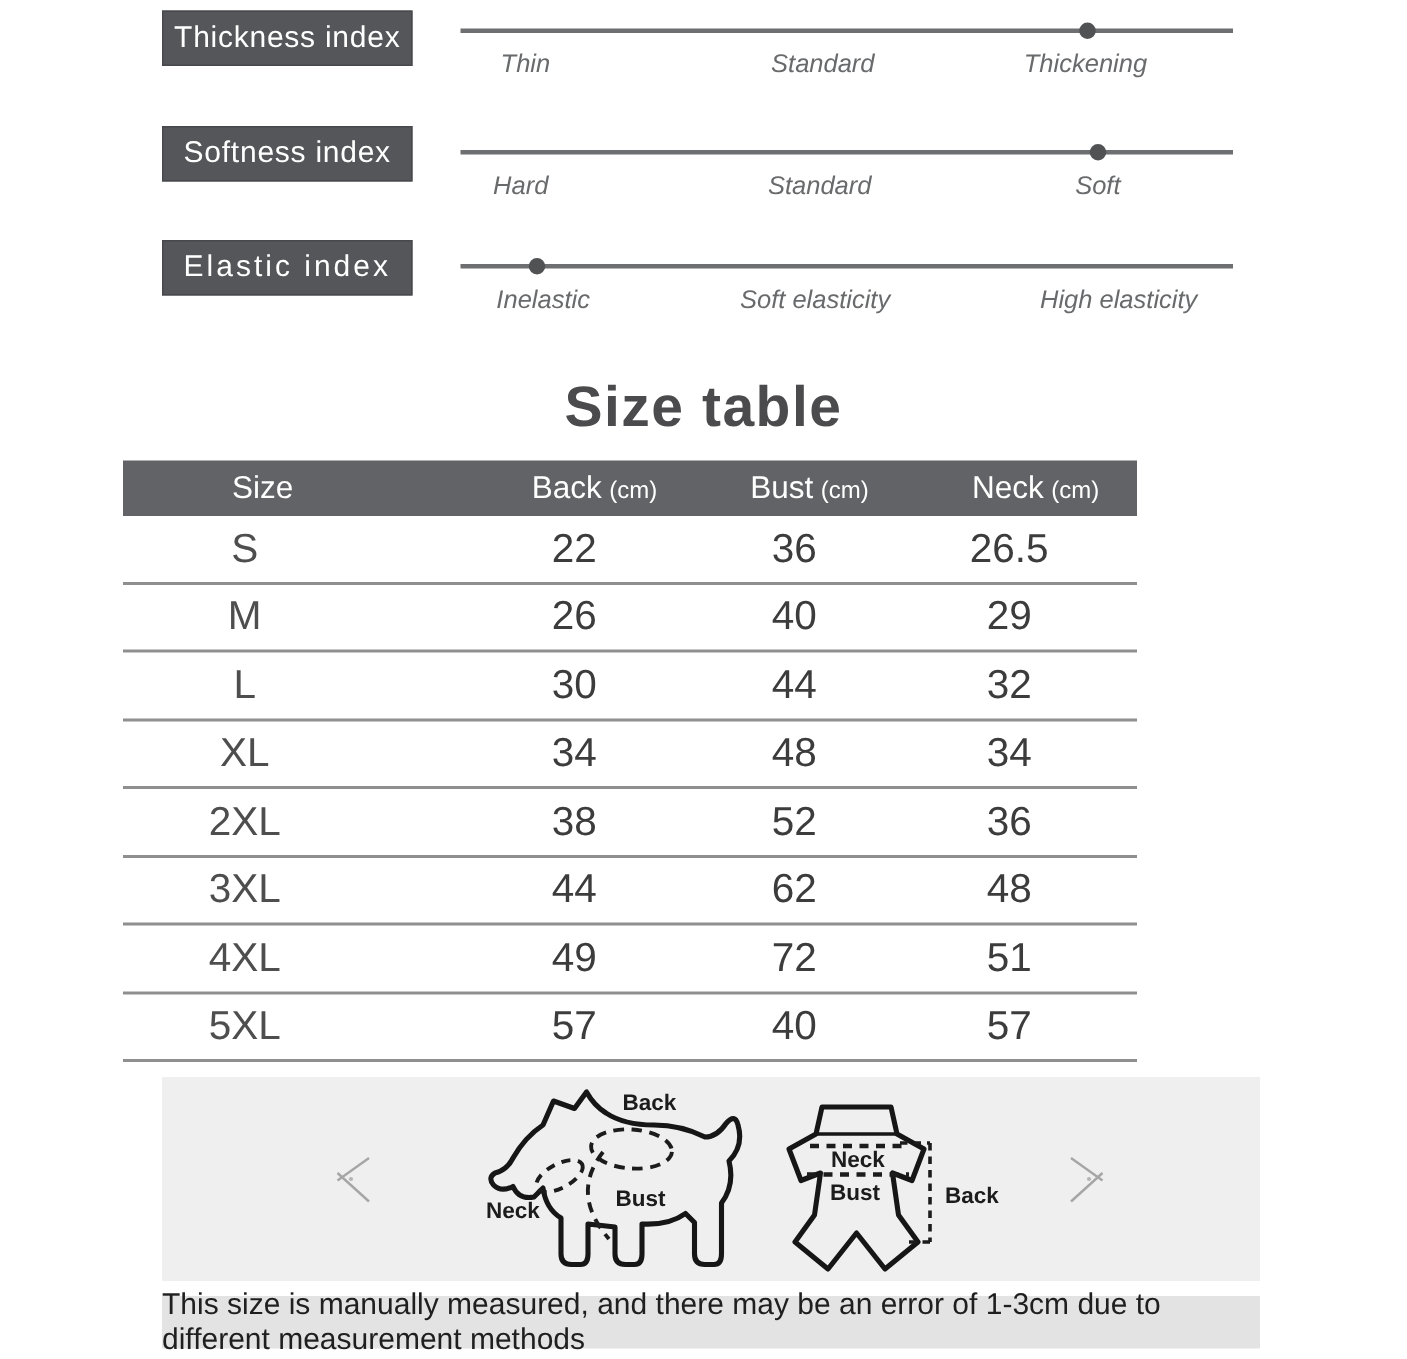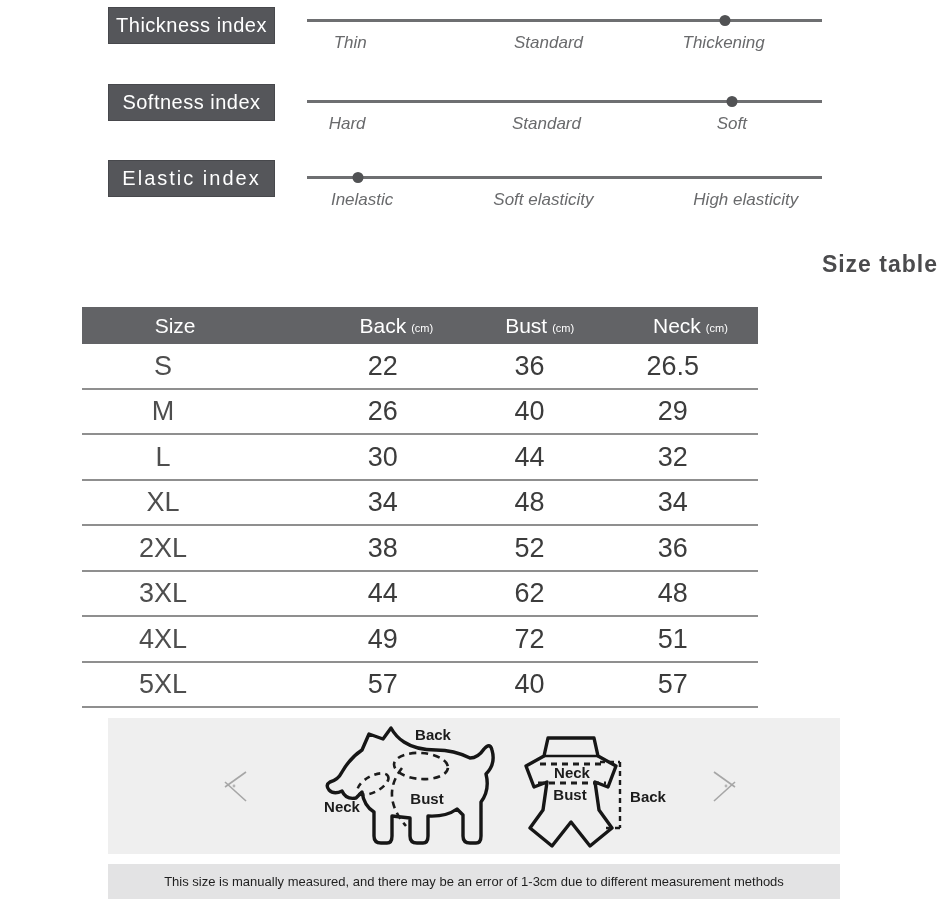--- a/index.html
+++ b/index.html
@@ -20,29 +20,29 @@
   .slider .dot{
     position:absolute;top:8px;width:11px;height:11px;border-radius:50%;
     background:#515254;transform:translateX(-50%);
   }
   .scale-label{
     position:absolute;top:26px;transform:translateX(-50%);
     color:#696a6c;font-size:17px;white-space:nowrap;font-style:italic;
   }
   
   .size-title{
-    position:absolute;left:0;top:251px;width:938px;text-align:right;
-    font-size:23px;font-weight:bold;color:#4b4b4d;letter-spacing:1px;
+    position:absolute;left:0;top:251px;width:938px;text-align:center;
+    font-size:38px;font-weight:bold;color:#4b4b4d;letter-spacing:1px;
   }
   .table-wrap{position:absolute;left:82px;top:307px;width:676px;}
   .thead{
     position:relative;height:37px;background:#626366;color:#ffffff;
   }
   .thead .cell{position:absolute;top:0;height:37px;display:flex;align-items:center;transform:translateX(-50%);font-size:21px;white-space:nowrap;}
-  .thead .unit{font-size:11px;margin-left:5px;margin-top:4px;}
+  .thead .unit{font-size:16px;margin-left:5px;margin-top:4px;}
   .trow{position:relative;height:43.5px;border-bottom:2px solid #8f8f8f;}
   .trow .cell{
     position:absolute;top:50%;transform:translate(-50%,-50%);
     font-size:27px;color:#3c3c3c;white-space:nowrap;
   }
   .trow .cell.size{color:#4e4e4e;}
   .c0{left:12%;} .c1{left:44.5%;} .c2{left:66.2%;} .c3{left:87.4%;}
   .h0{left:12%;margin-left:12px;} .h1{left:46.5%;} .h2{left:67.7%;} .h3{left:90%;}
   
   .diagram-panel{
@@ -51,21 +51,21 @@
   .nav-arrow{position:absolute;top:50%;transform:translateY(-50%);cursor:pointer;}
   .nav-prev{left:112px;}
   .nav-next{left:602px;}
   .dog-svg{position:absolute;left:212px;top:4px;}
   .garment-svg{position:absolute;left:388px;top:14px;}
   .svg-label{font-family:"Liberation Sans",sans-serif;font-size:15px;font-weight:bold;fill:#1c1c1c;}
   
   .footnote{
     position:absolute;left:108px;top:864px;width:732px;height:35px;background:#e3e3e4;
     display:flex;align-items:center;justify-content:center;
-    font-size:13px;color:#1f1f1f;
+    font-size:20px;color:#1f1f1f;
   }
 </style>
 </head>
 <body>
 
 <div class="index-row" style="top:7px">
   <div class="index-box">Thickness index</div>
   <div class="slider">
     <div class="track"></div>
     <div class="dot" style="left: 81.2%;"></div>

